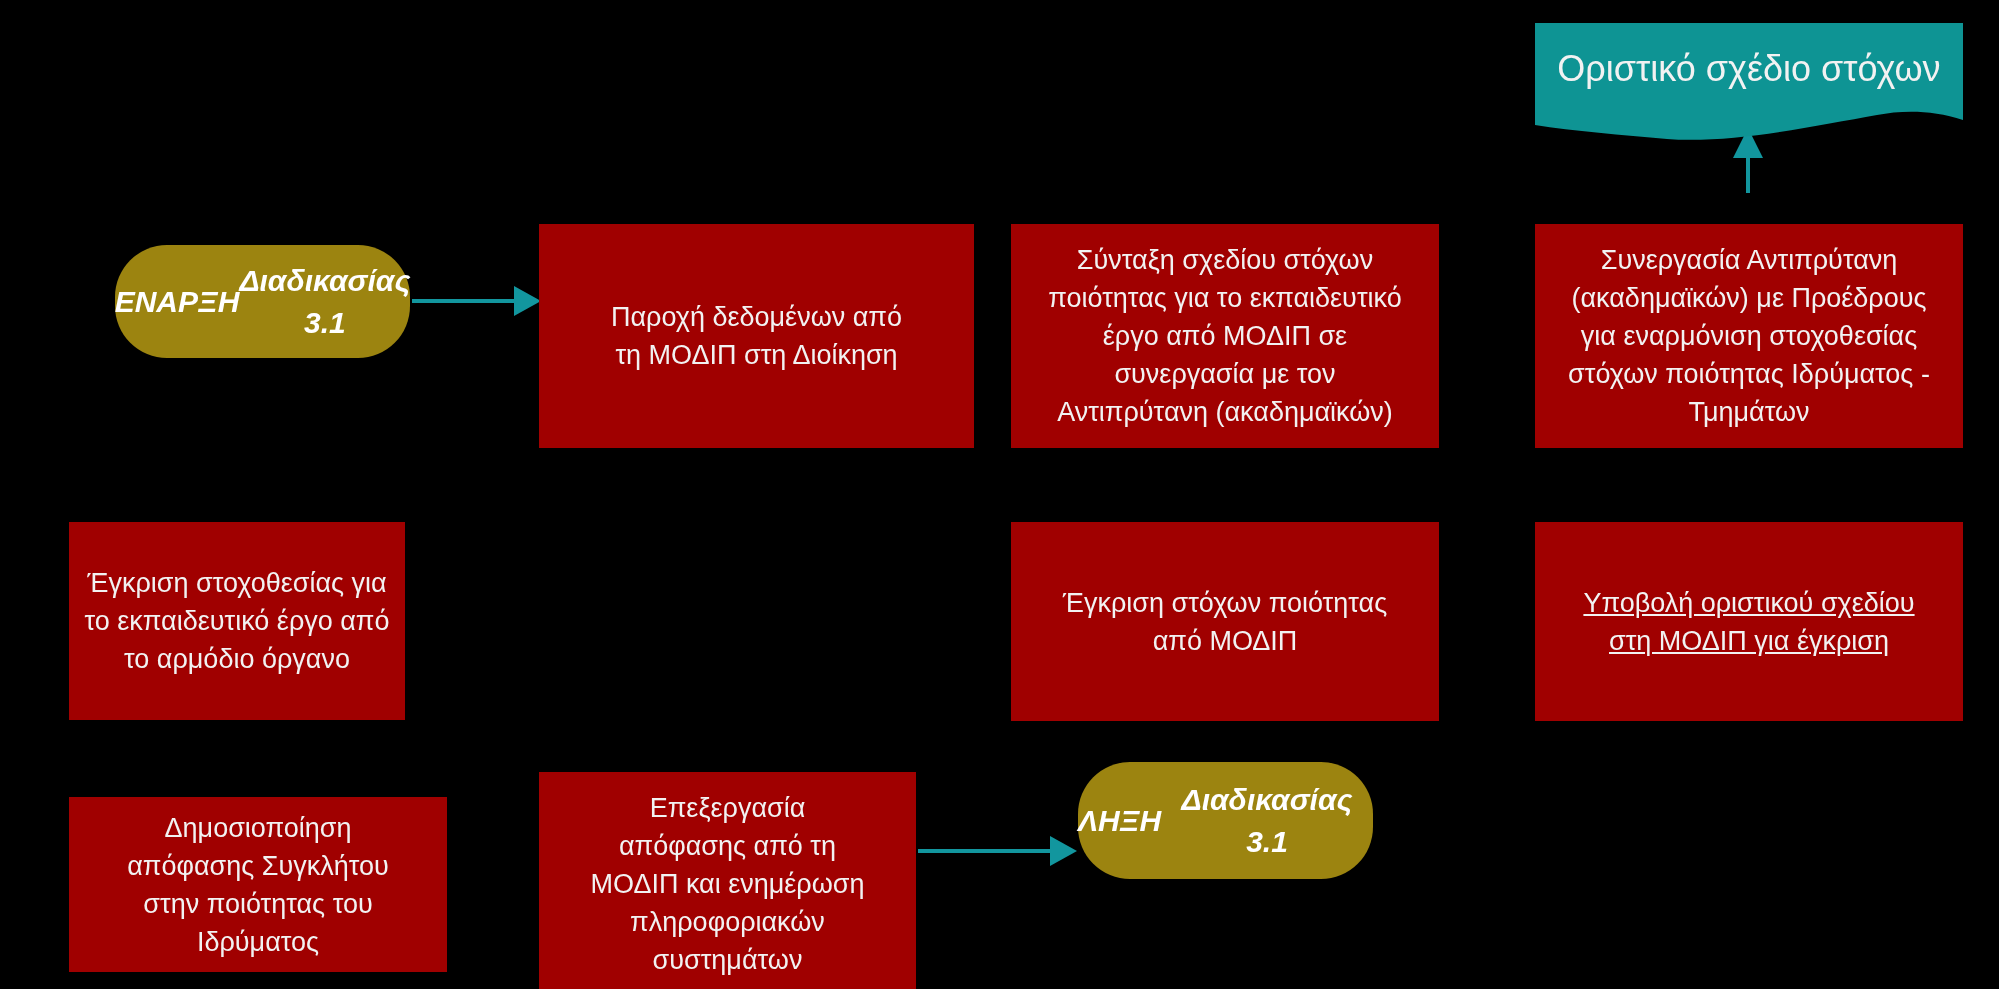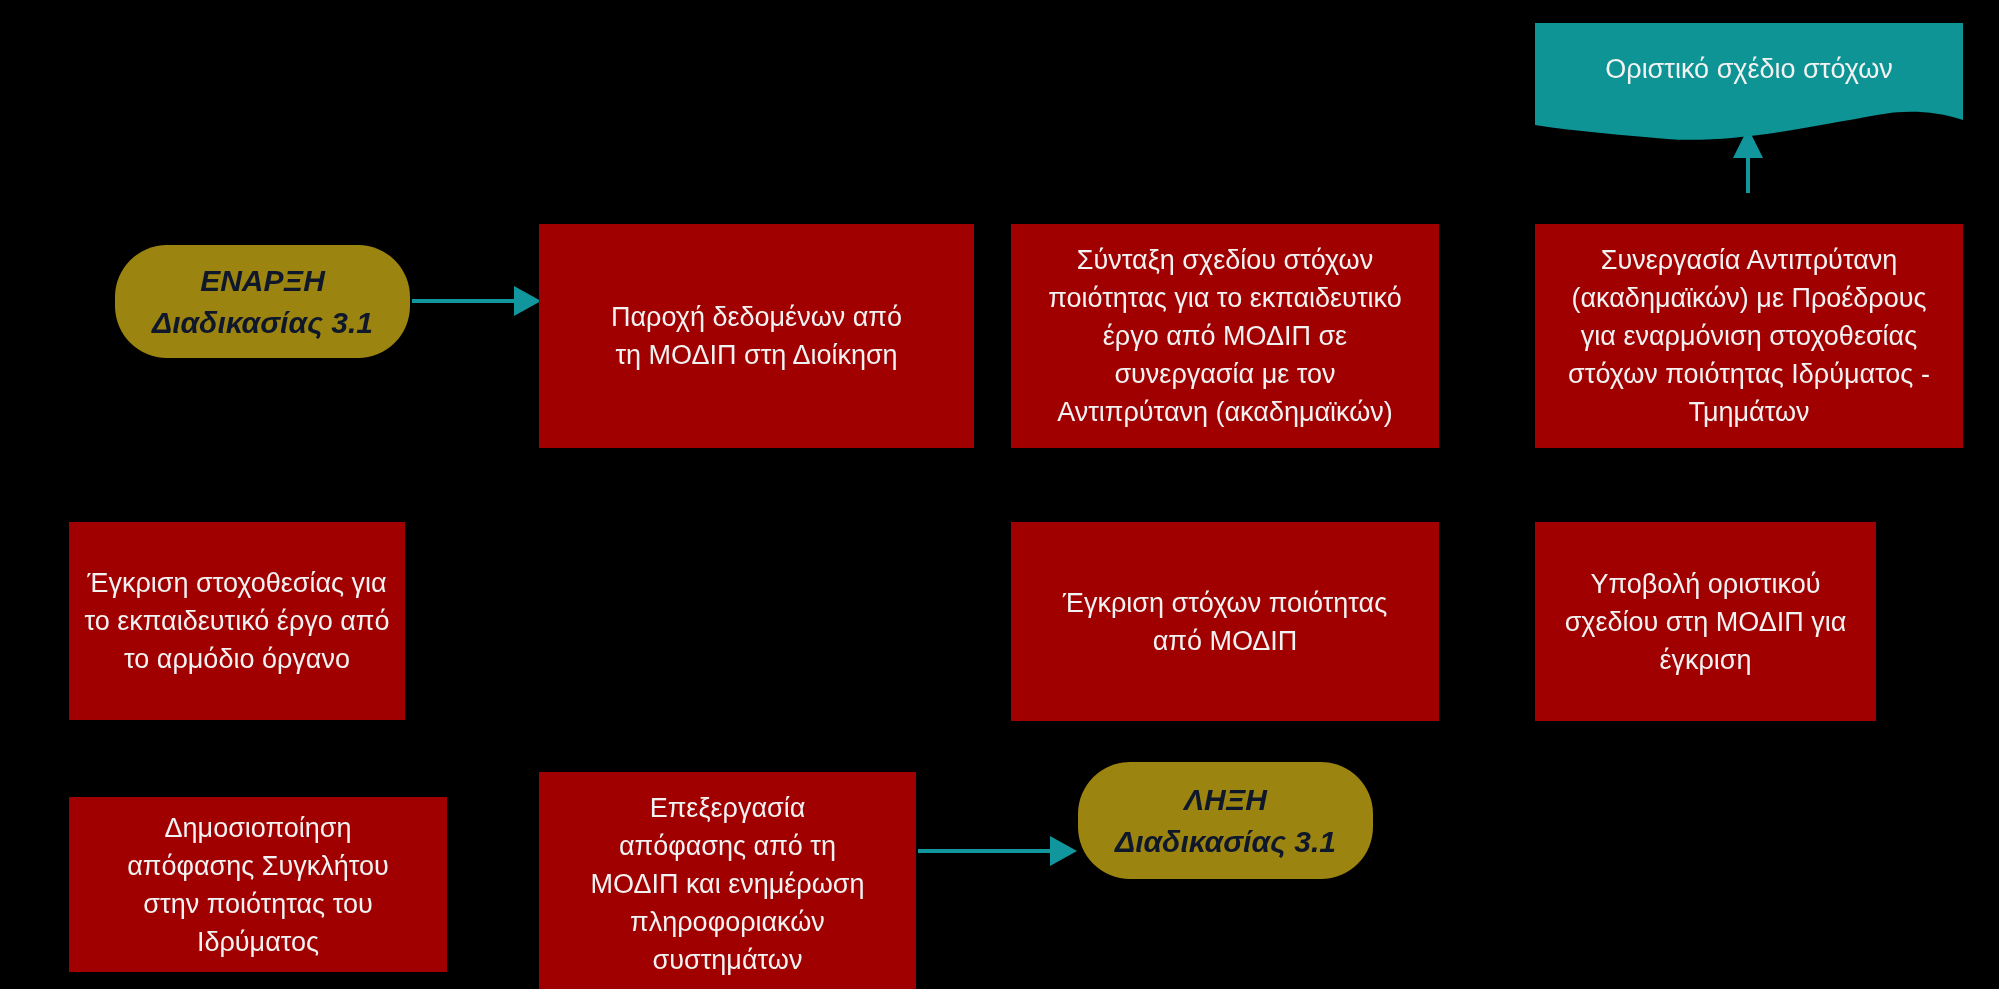--- a/index.html
+++ b/index.html
@@ -46,24 +46,24 @@
   .w285 { max-width: 285px; }
   .w300 { max-width: 300px; }
   .w340 { max-width: 340px; }
   .w350 { max-width: 350px; }
   .w365 { max-width: 365px; }
   .terminator {
     position: absolute;
     background: var(--terminator_fill, #9C8410);
     border-radius: 52px;
     display: flex;
-    flex-direction: column;
+    flex-direction: row;
     align-items: center;
     justify-content: center;
-    color: #0f172a;
+    color: #ffffff;
     font-weight: bold;
     font-style: italic;
     font-size: 30px;
     line-height: 42px;
     text-align: center;
   }
   .document-node {
     position: absolute;
   }
   .document-node svg {
@@ -75,21 +75,21 @@
   .doc-label {
     position: absolute;
     left: 0;
     top: 0;
     width: 100%;
     height: 92px;
     display: flex;
     align-items: center;
     justify-content: center;
     color: var(--text, #F2F2F2);
-    font-size: 27px;
+    font-size: 36px;
     text-align: center;
   }
 </style>
 </head>
 <body>
 
 <div class="canvas">
 
   <svg class="edges" width="1999" height="989">
     <g>
@@ -132,21 +132,21 @@
 
   <div class="process" style="left:69px; top:490px; width:336px; height:198px;">
     <span class="inner w350">Έγκριση στοχοθεσίας για το εκπαιδευτικό έργο από το αρμόδιο όργανο</span>
   </div>
 
 
   <div class="process" style="left:1011px; top:490px; width:428px; height:199px;">
     <span class="inner w340">Έγκριση στόχων ποιότητας από ΜΟΔΙΠ</span>
   </div>
 
-  <div class="process" style="left:1535px; top:490px; width:341px; height:199px;">
+  <div class="process" style="left:1535px; top:490px; width:428px; height:199px;text-decoration:underline;">
     <span class="inner w350">Υποβολή οριστικού σχεδίου στη ΜΟΔΙΠ για έγκριση</span>
   </div>
 
   <div class="process" style="left:69px; top:765px; width:378px; height:175px;">
     <span class="inner w285">Δημοσιοποίηση απόφασης Συγκλήτου στην ποιότητας του Ιδρύματος</span>
   </div>
 
   <div class="process" style="left:539px; top:740px; width:377px; height:223px;">
     <span class="inner w285">Επεξεργασία απόφασης από τη ΜΟΔΙΠ και ενημέρωση πληροφοριακών συστημάτων</span>
   </div>

